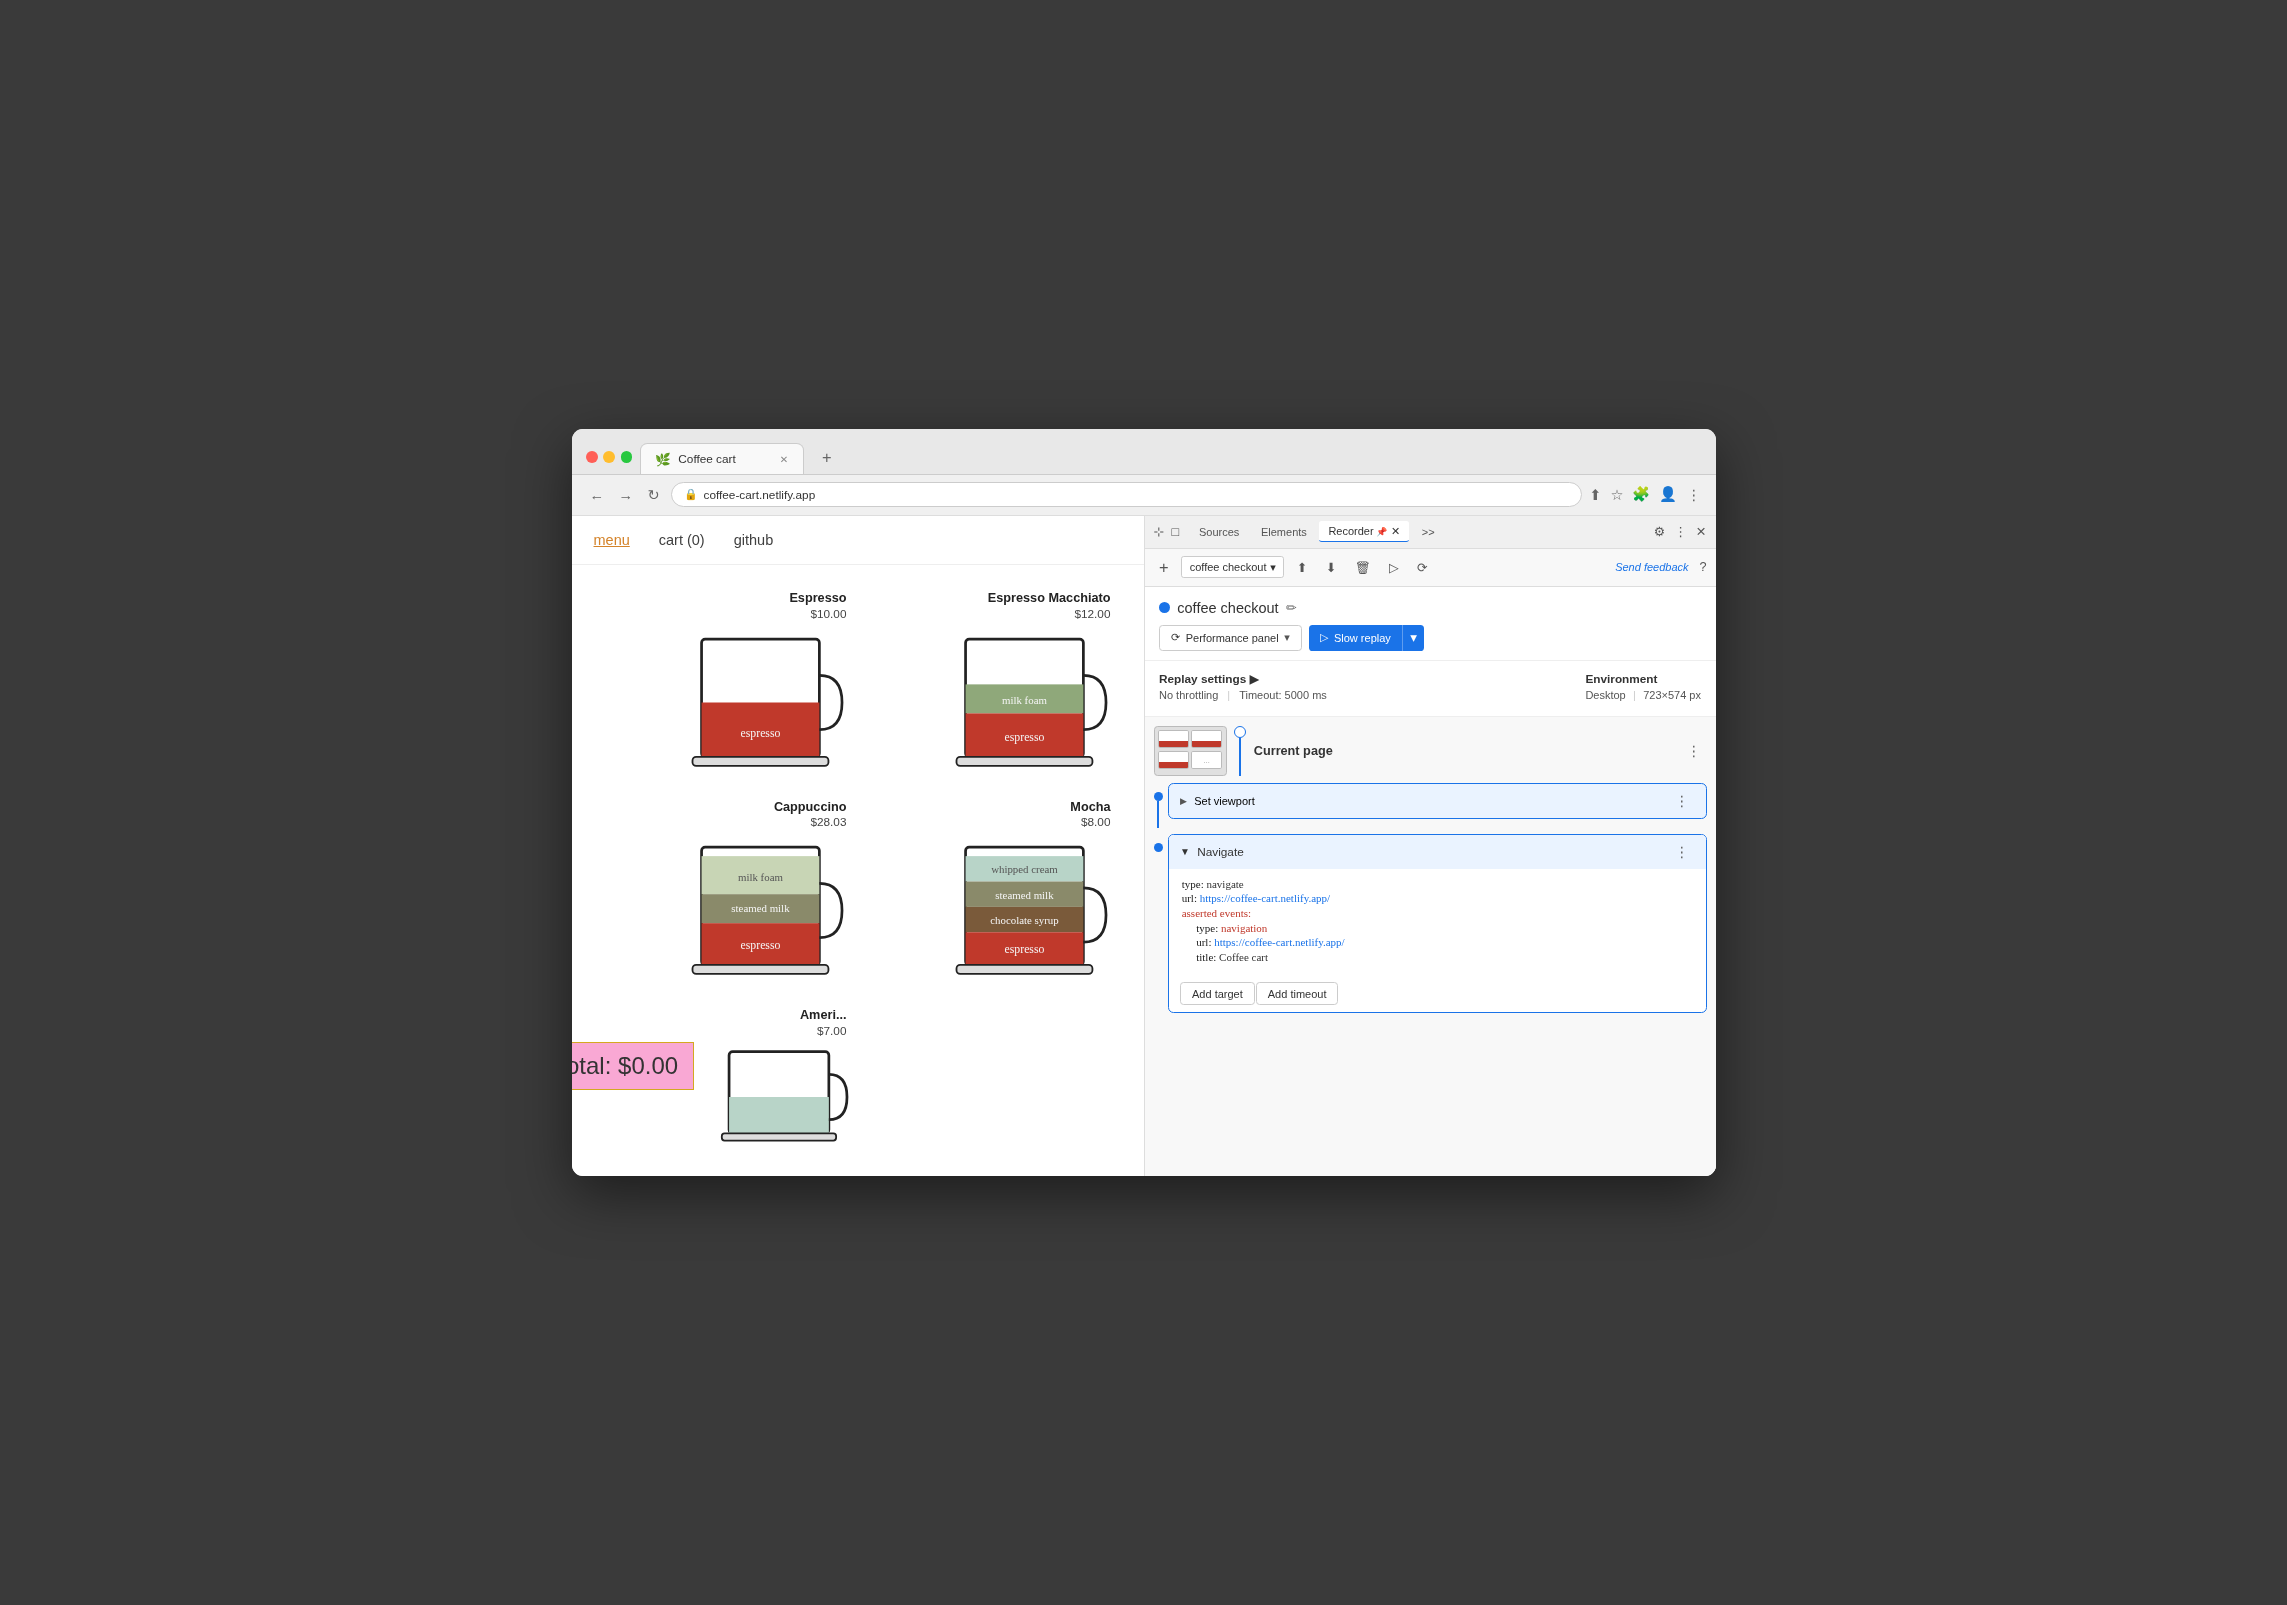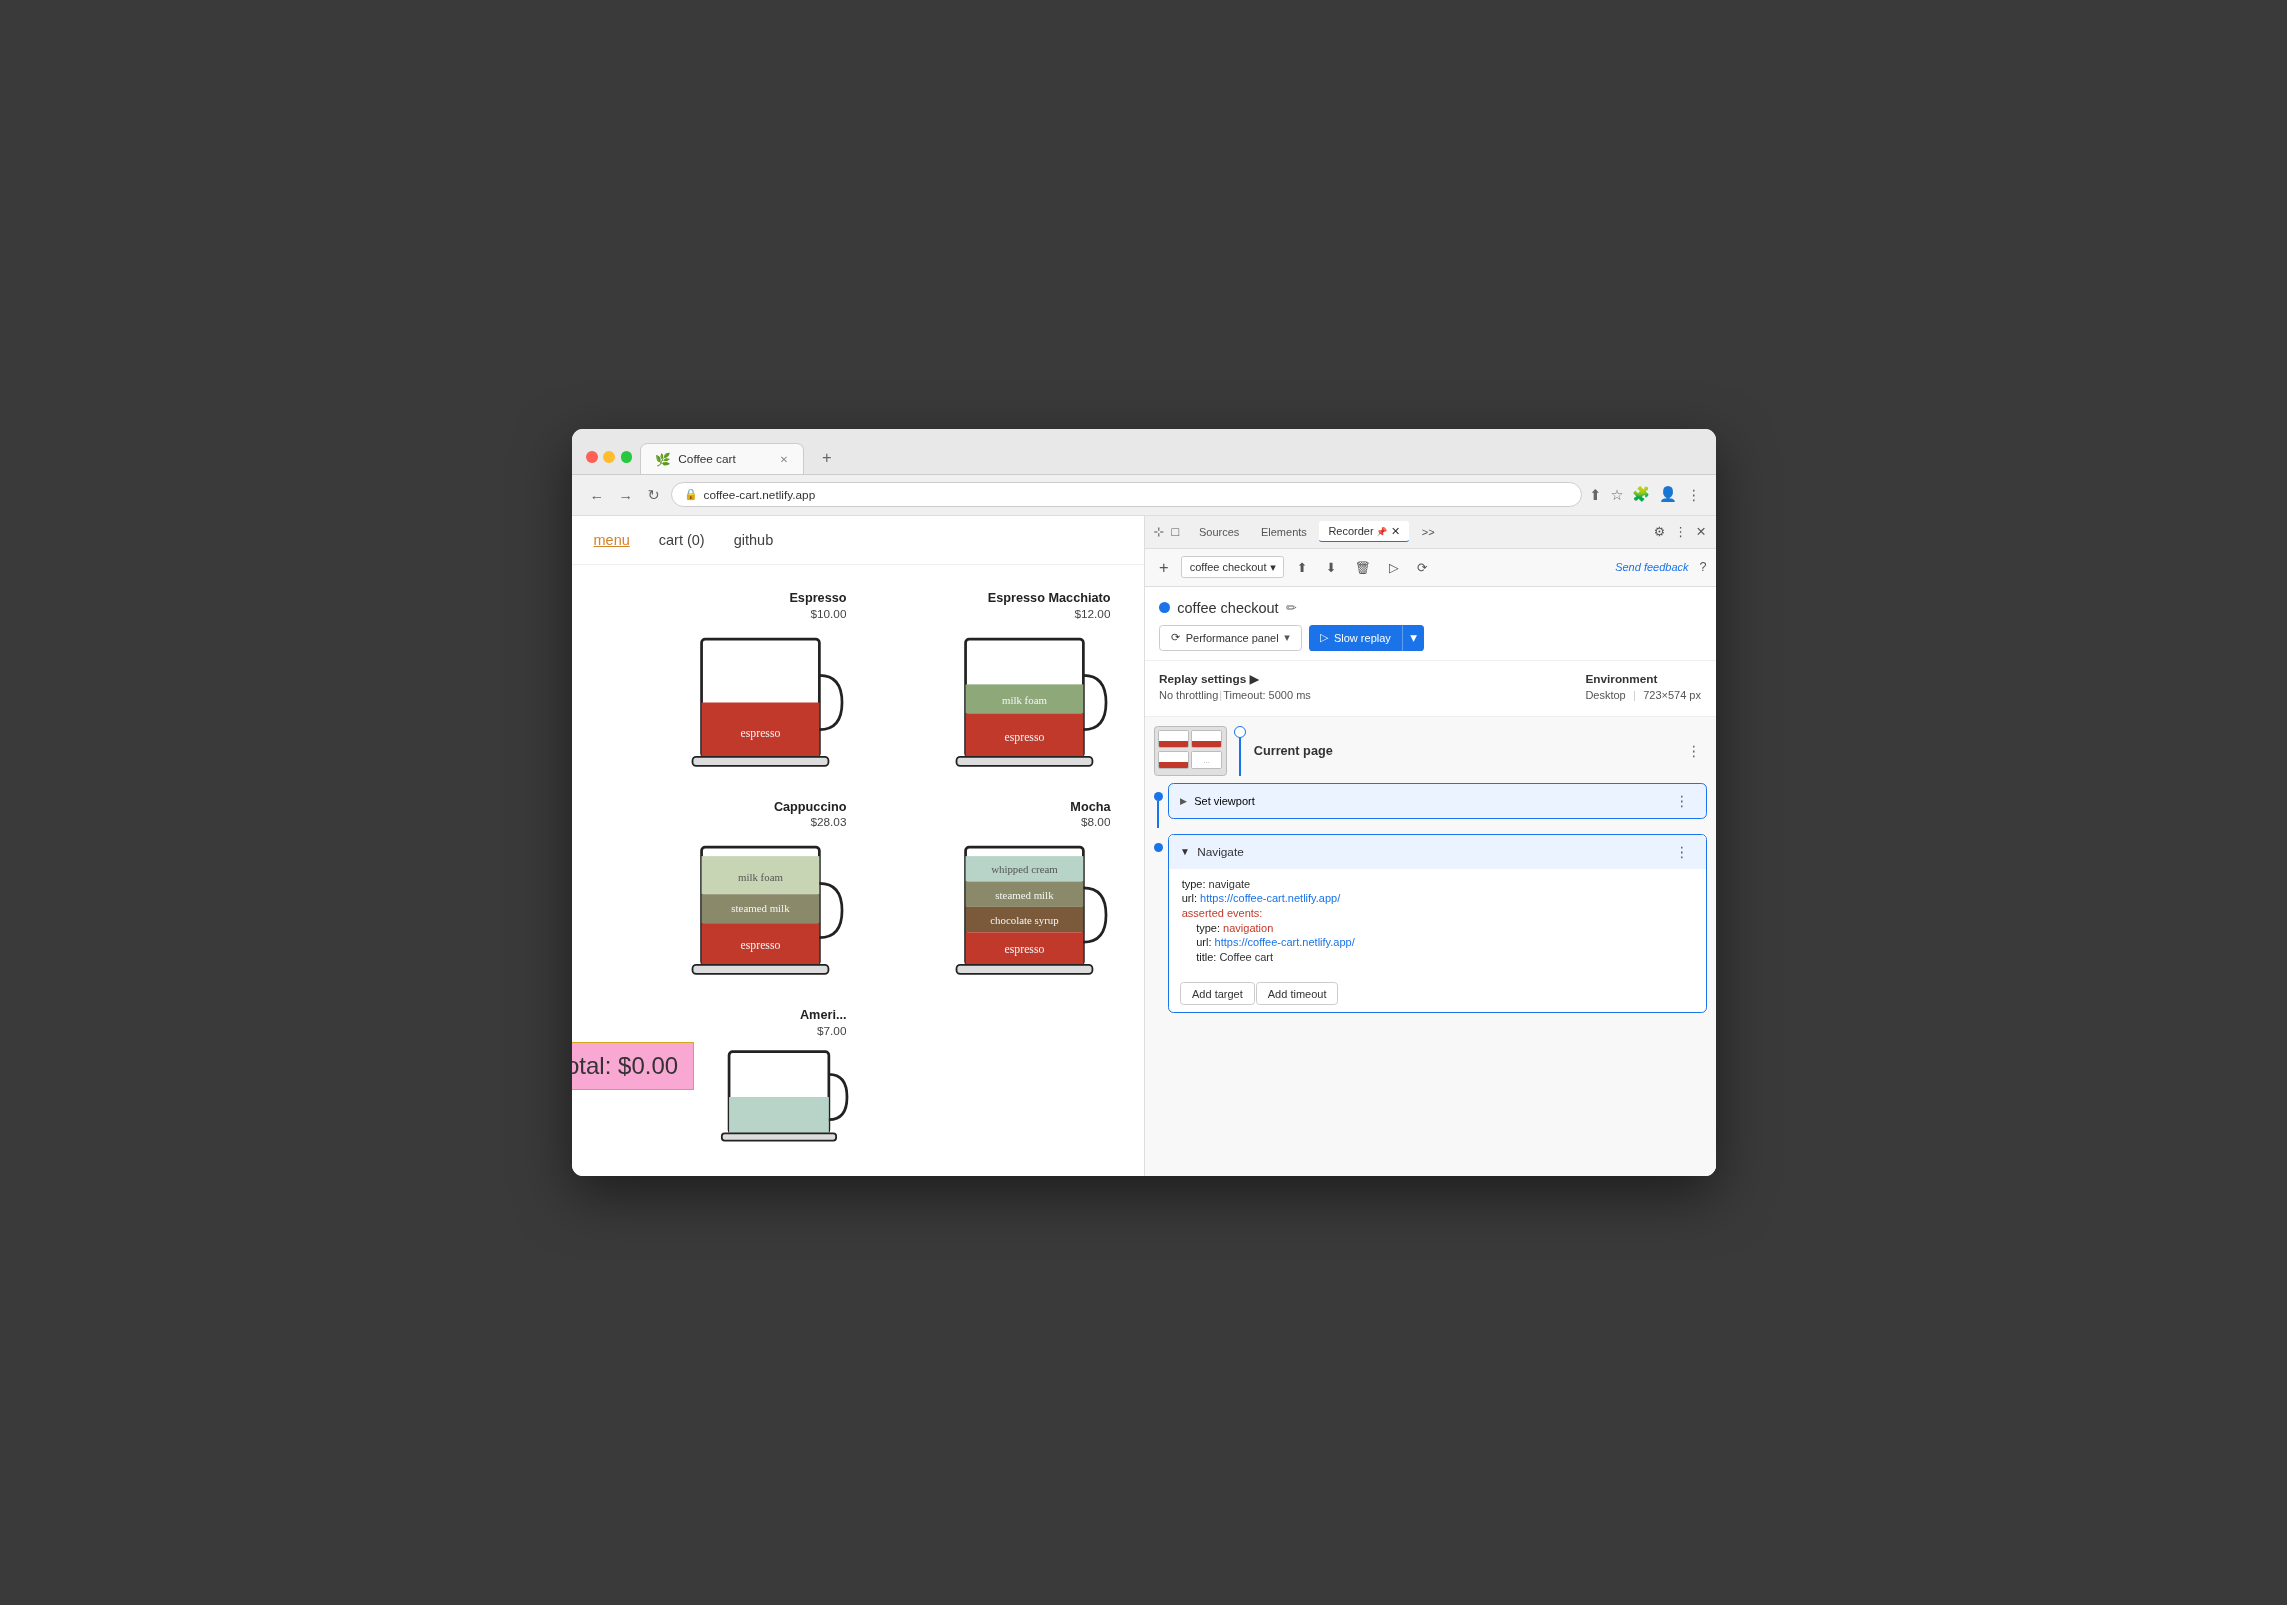--- a/index.html
+++ b/index.html
@@ -350,21 +350,21 @@
       display: flex;
       align-items: center;
       gap: 7.3px;
       background: #eaf3ff;
     }
     .step-arrow { color: #333; font-size: 10px; }
     .step-name { font-size: 11.8px; font-weight: 500; color: #333; flex: 1; }
     .step-body {
       padding: 9px 12.7px;
       font-size: 11px;
-      font-family: Liberation Sans, sans-serif;
+      font-family: Liberation Serif, serif;
     }
     .prop-key { color: #1a1a1a; }
     .prop-key.orange { color: #c0392b; }
     .prop-val { color: #333; }
     .prop-val.link { color: #1a73e8; }
     .prop-val.orange { color: #c0392b; }
     .step-footer {
       padding: 7.3px 11px;
       display: flex;
       gap: 1px;
@@ -594,21 +594,21 @@
         </div>
       </div>
 
       <div class="settings-section">
         <div class="settings-row">
           <div>
             <span class="settings-label">
               <span>Replay settings</span>
               <span>▶</span>
             </span>
-            <div style="display:flex;gap:1px;align-items:center;margin-top:3.6px;">
+            <div style="display:flex;gap:9px;align-items:center;margin-top:3.6px;">
               <span class="settings-value">No throttling</span>
               <span style="color:#ccc;">|</span>
               <span class="settings-value">Timeout: 5000 ms</span>
             </div>
           </div>
           <div>
             <span class="env-label">Environment</span>
             <div style="display:flex;gap:7.3px;align-items:center;margin-top:3.6px;">
               <span class="env-value">Desktop</span>
               <span style="color:#ccc;">|</span>

